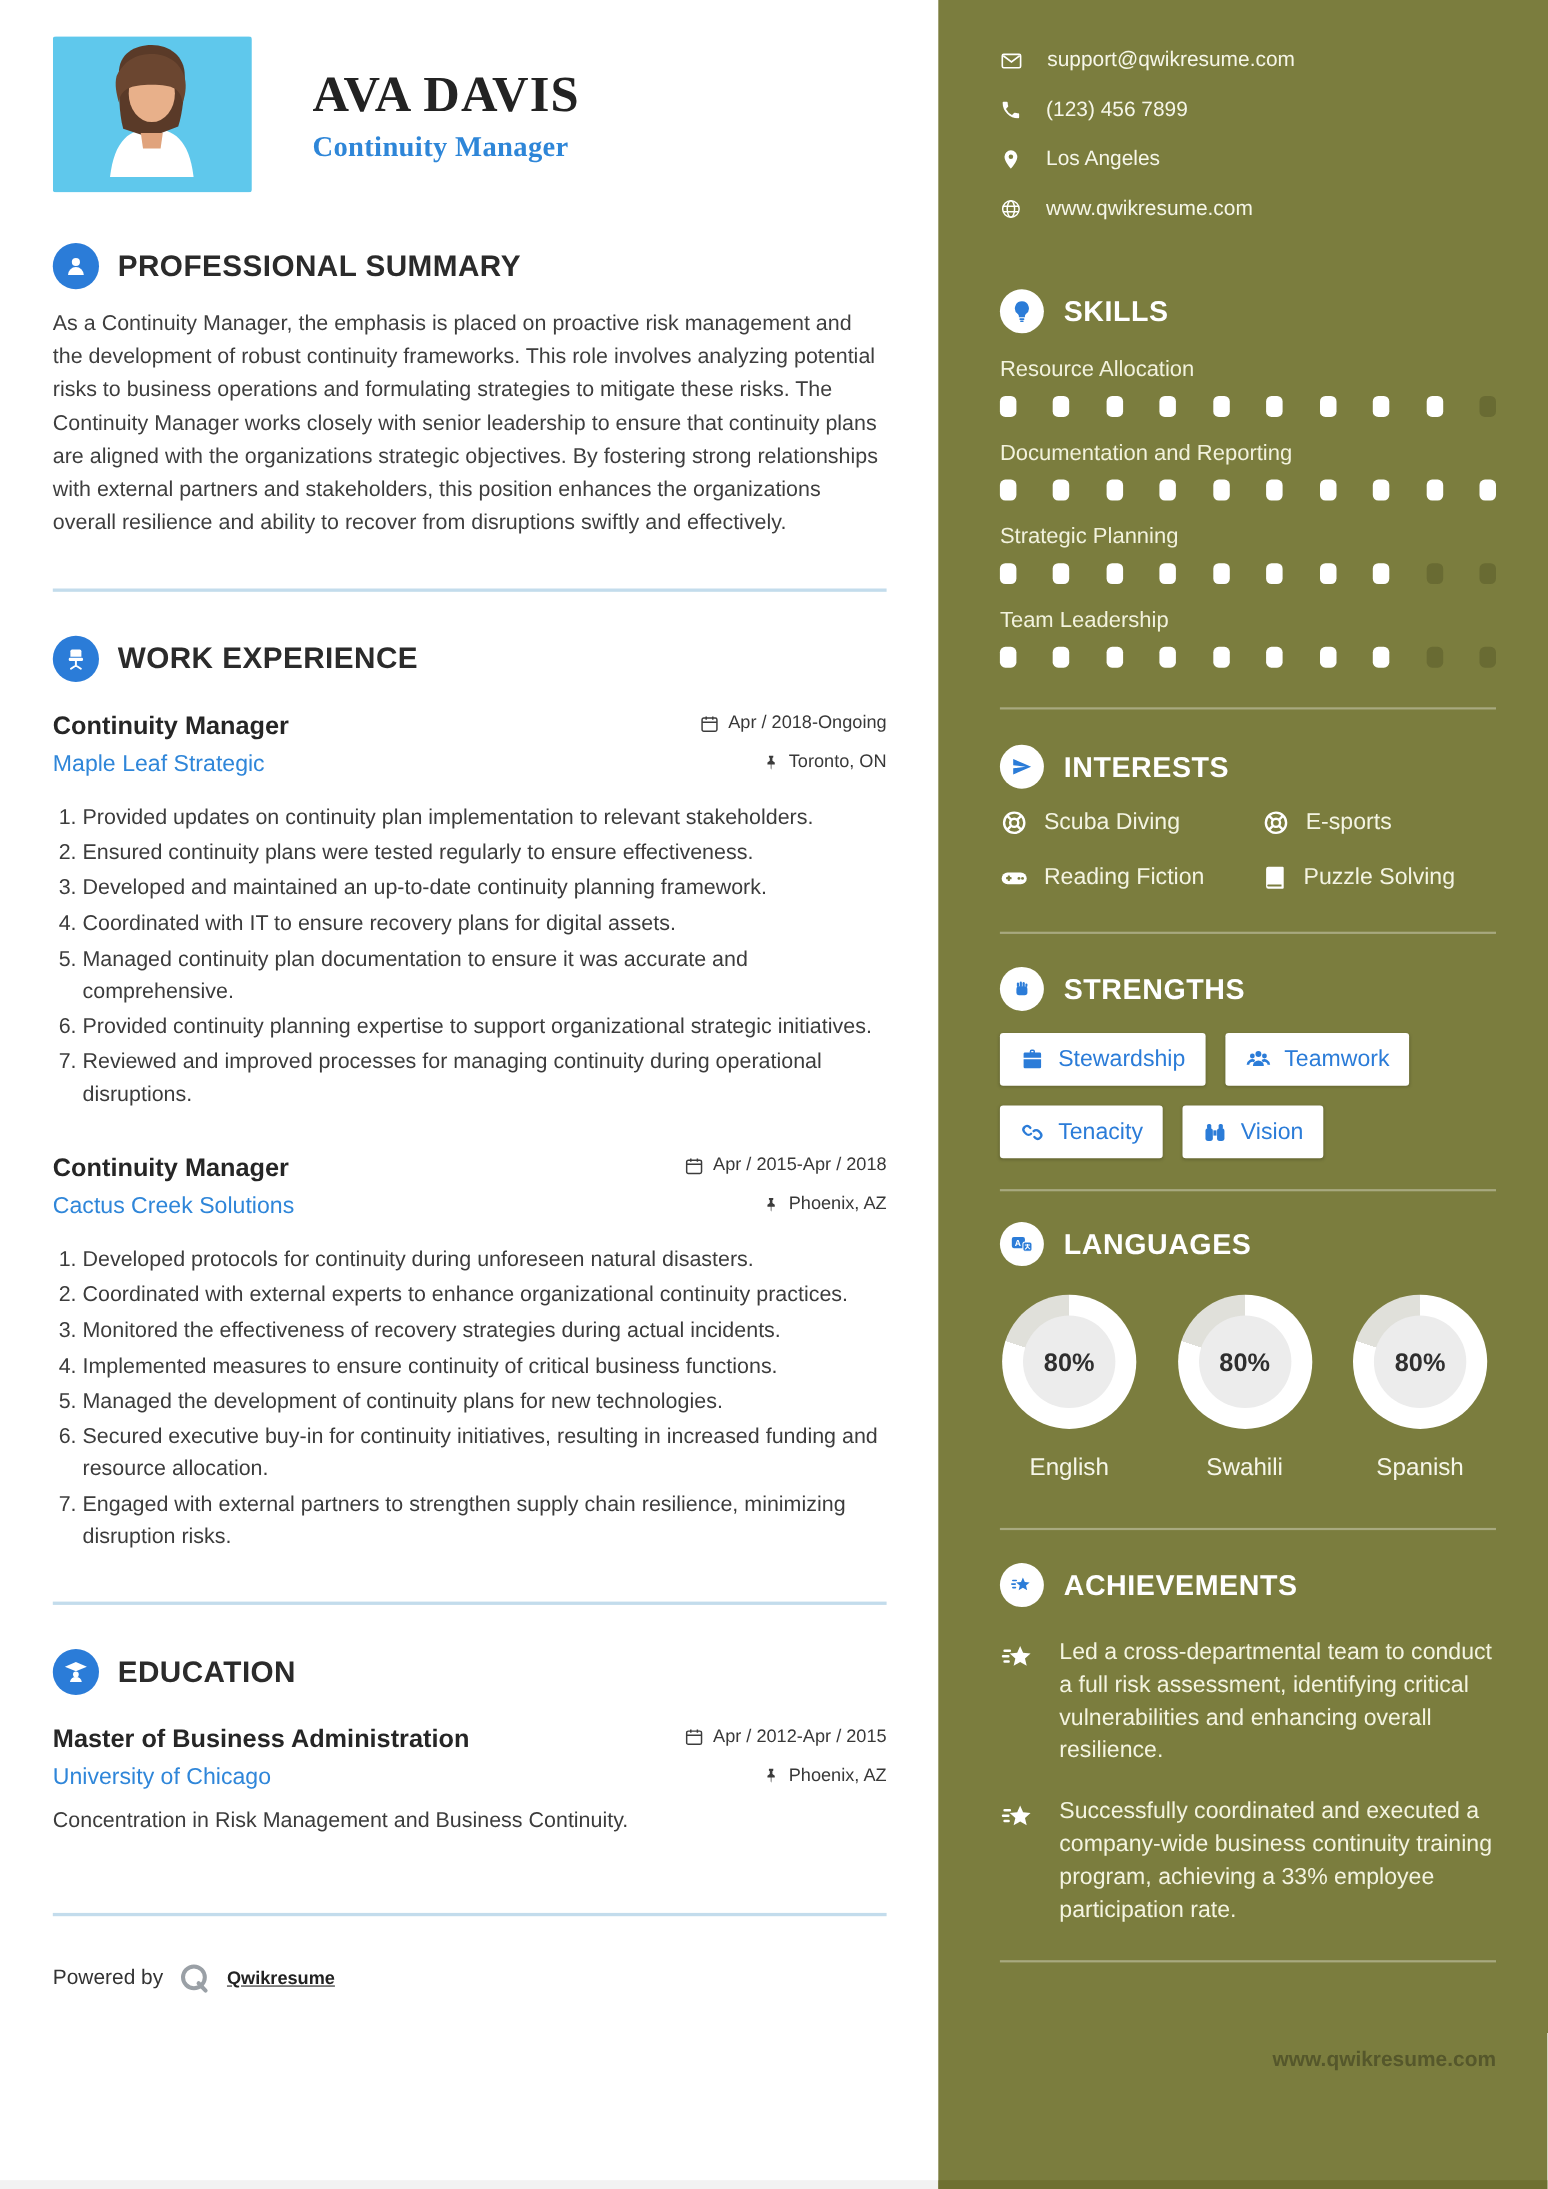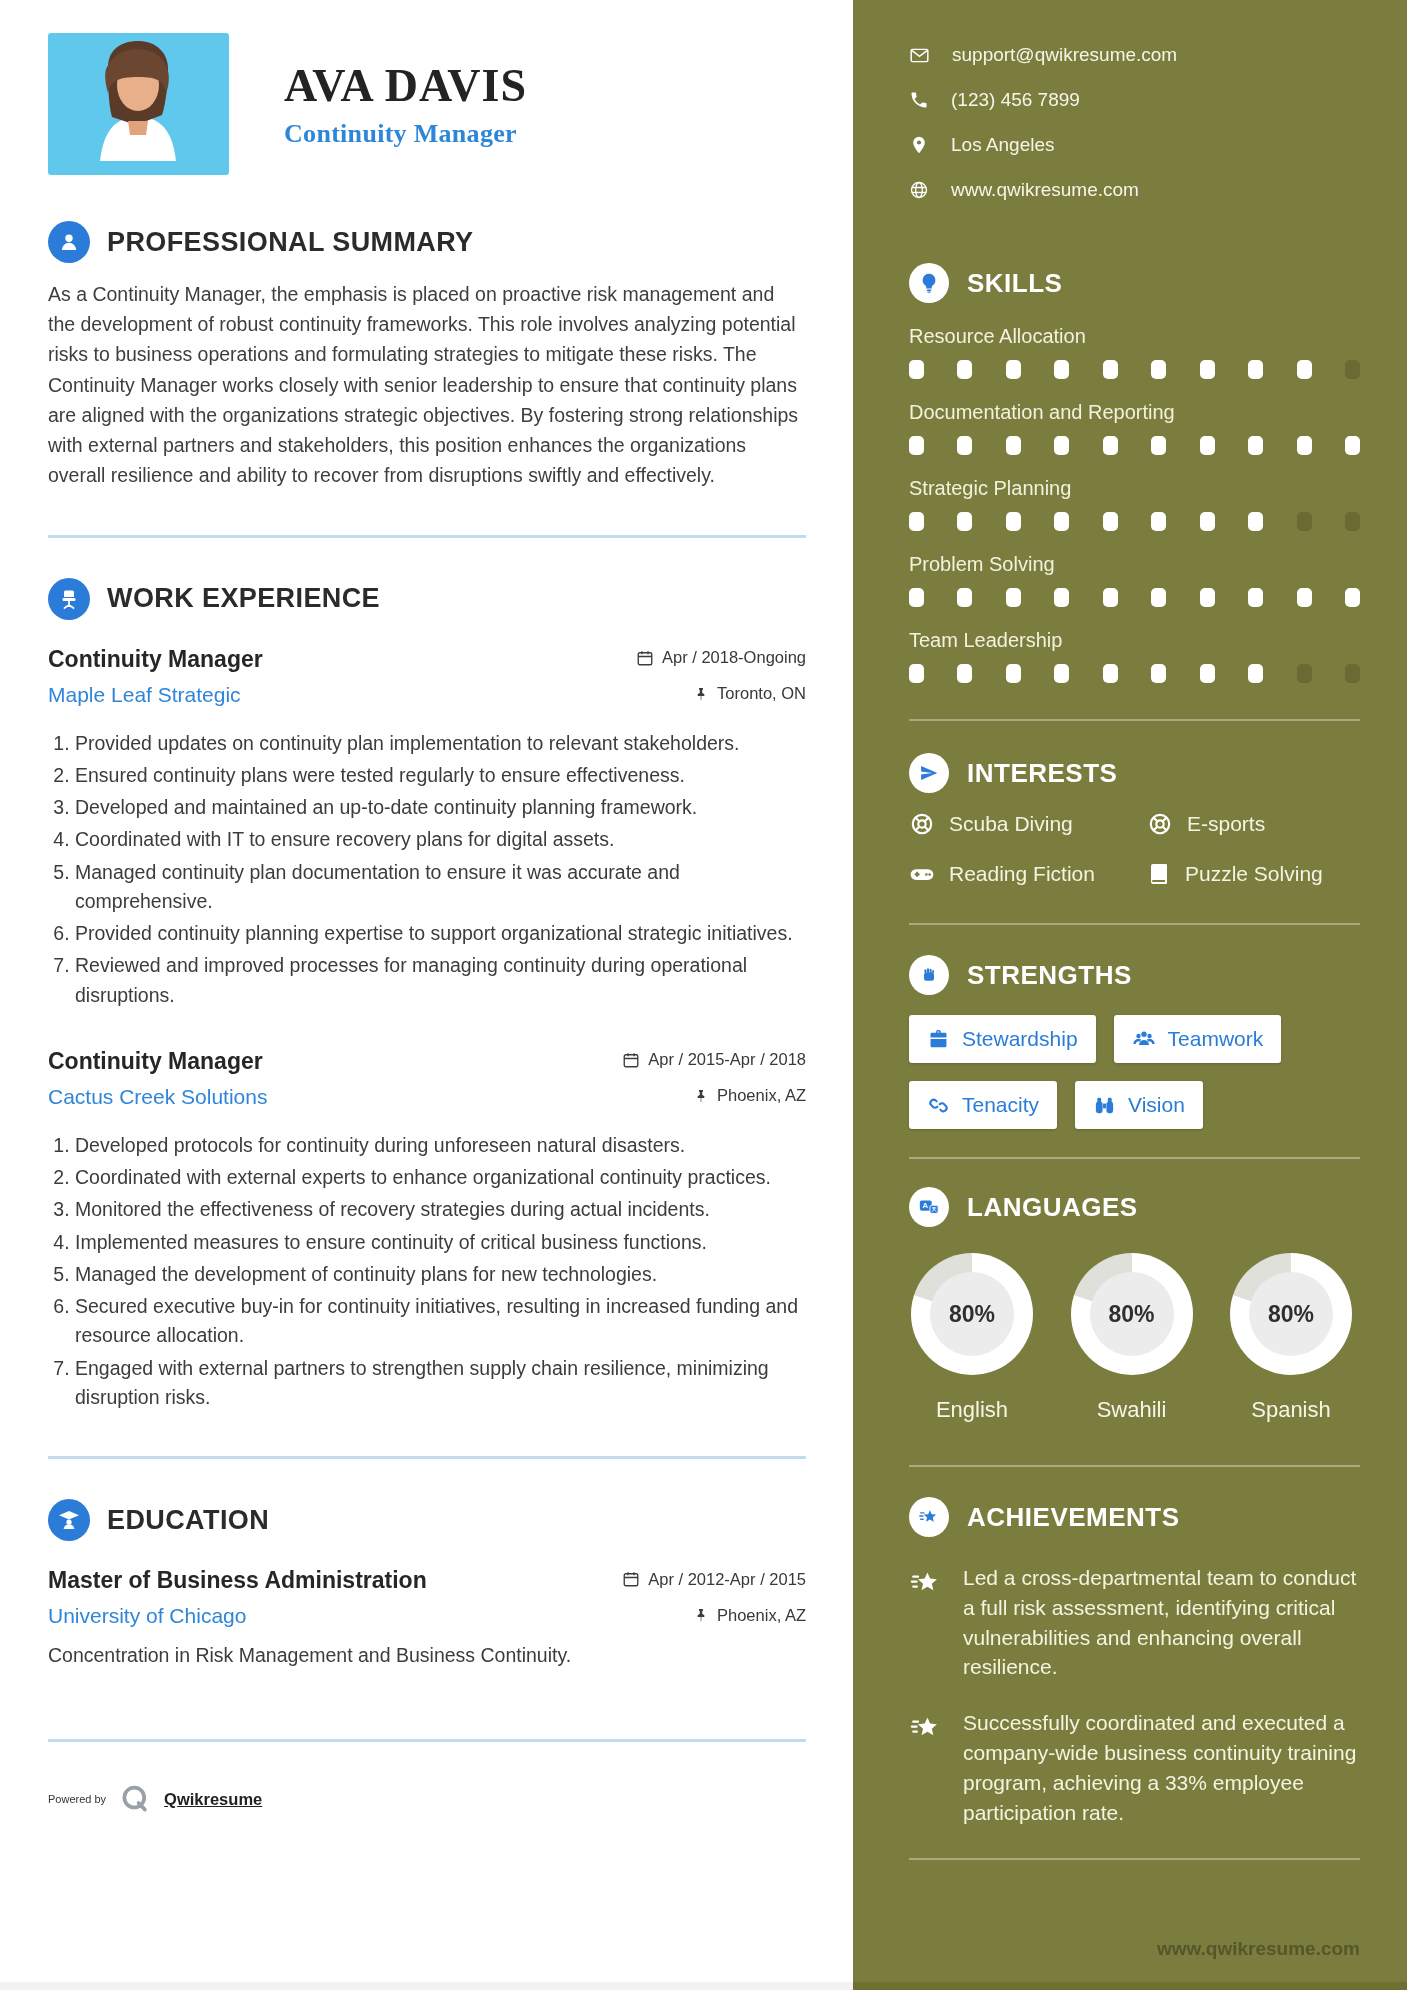--- a/index.html
+++ b/index.html
@@ -34,21 +34,21 @@
   .company { font-size:21px; font-weight:500; color:#2f86d9; margin-top:10px; cursor:pointer; }
   .meta { display:flex; align-items:center; gap:8px; font-size:16.5px; color:#383838; }
   .meta svg { flex:none; }
   .bullets { margin-top:22px; padding-left:27px; }
   .bullets li { font-size:19.5px; line-height:1.5; color:#3c3c3c; margin-bottom:3px; }
 
   .edu-sec { margin-top:40px; }
   .edu-note { margin-top:16px; font-size:19.5px; color:#3c3c3c; }
 
   .footer { margin-top:40px; display:flex; align-items:center; gap:12px; }
-  .powered { font-size:11px; color:#333; }
+  .powered { font-size:19px; color:#333; }
   .brand { font-size:16.5px; font-weight:700; color:#222; text-decoration:underline; cursor:pointer; }
 
   
   .sidebar { width:554px; background:#7b7d3e; color:#f4f4e2; padding:44px 47px 0 56px; position:relative; }
 
   .contact { display:flex; flex-direction:column; gap:23px; }
   .c-row { display:flex; align-items:center; gap:22px; font-size:19px; color:#f6f6e8; }
   .c-row svg { flex:none; }
   .c-link { cursor:pointer; }
 
@@ -342,35 +342,20 @@
             <span class="dot filled"></span>
             <span class="dot filled"></span>
             <span class="dot filled"></span>
             <span class="dot filled"></span>
             <span class="dot filled"></span>
             <span class="dot empty"></span>
             <span class="dot empty"></span>
           </div>
       </div>
       <div class="skill-group">
-        <div class="skill-name">Problem Solving</div>
-        <div class="skill-dots">
-            <span class="dot filled"></span>
-            <span class="dot filled"></span>
-            <span class="dot filled"></span>
-            <span class="dot filled"></span>
-            <span class="dot filled"></span>
-            <span class="dot filled"></span>
-            <span class="dot filled"></span>
-            <span class="dot filled"></span>
-            <span class="dot filled"></span>
-            <span class="dot filled"></span>
-          </div>
-      </div>
-      <div class="skill-group">
         <div class="skill-name">Team Leadership</div>
         <div class="skill-dots">
             <span class="dot filled"></span>
             <span class="dot filled"></span>
             <span class="dot filled"></span>
             <span class="dot filled"></span>
             <span class="dot filled"></span>
             <span class="dot filled"></span>
             <span class="dot filled"></span>
             <span class="dot filled"></span>

